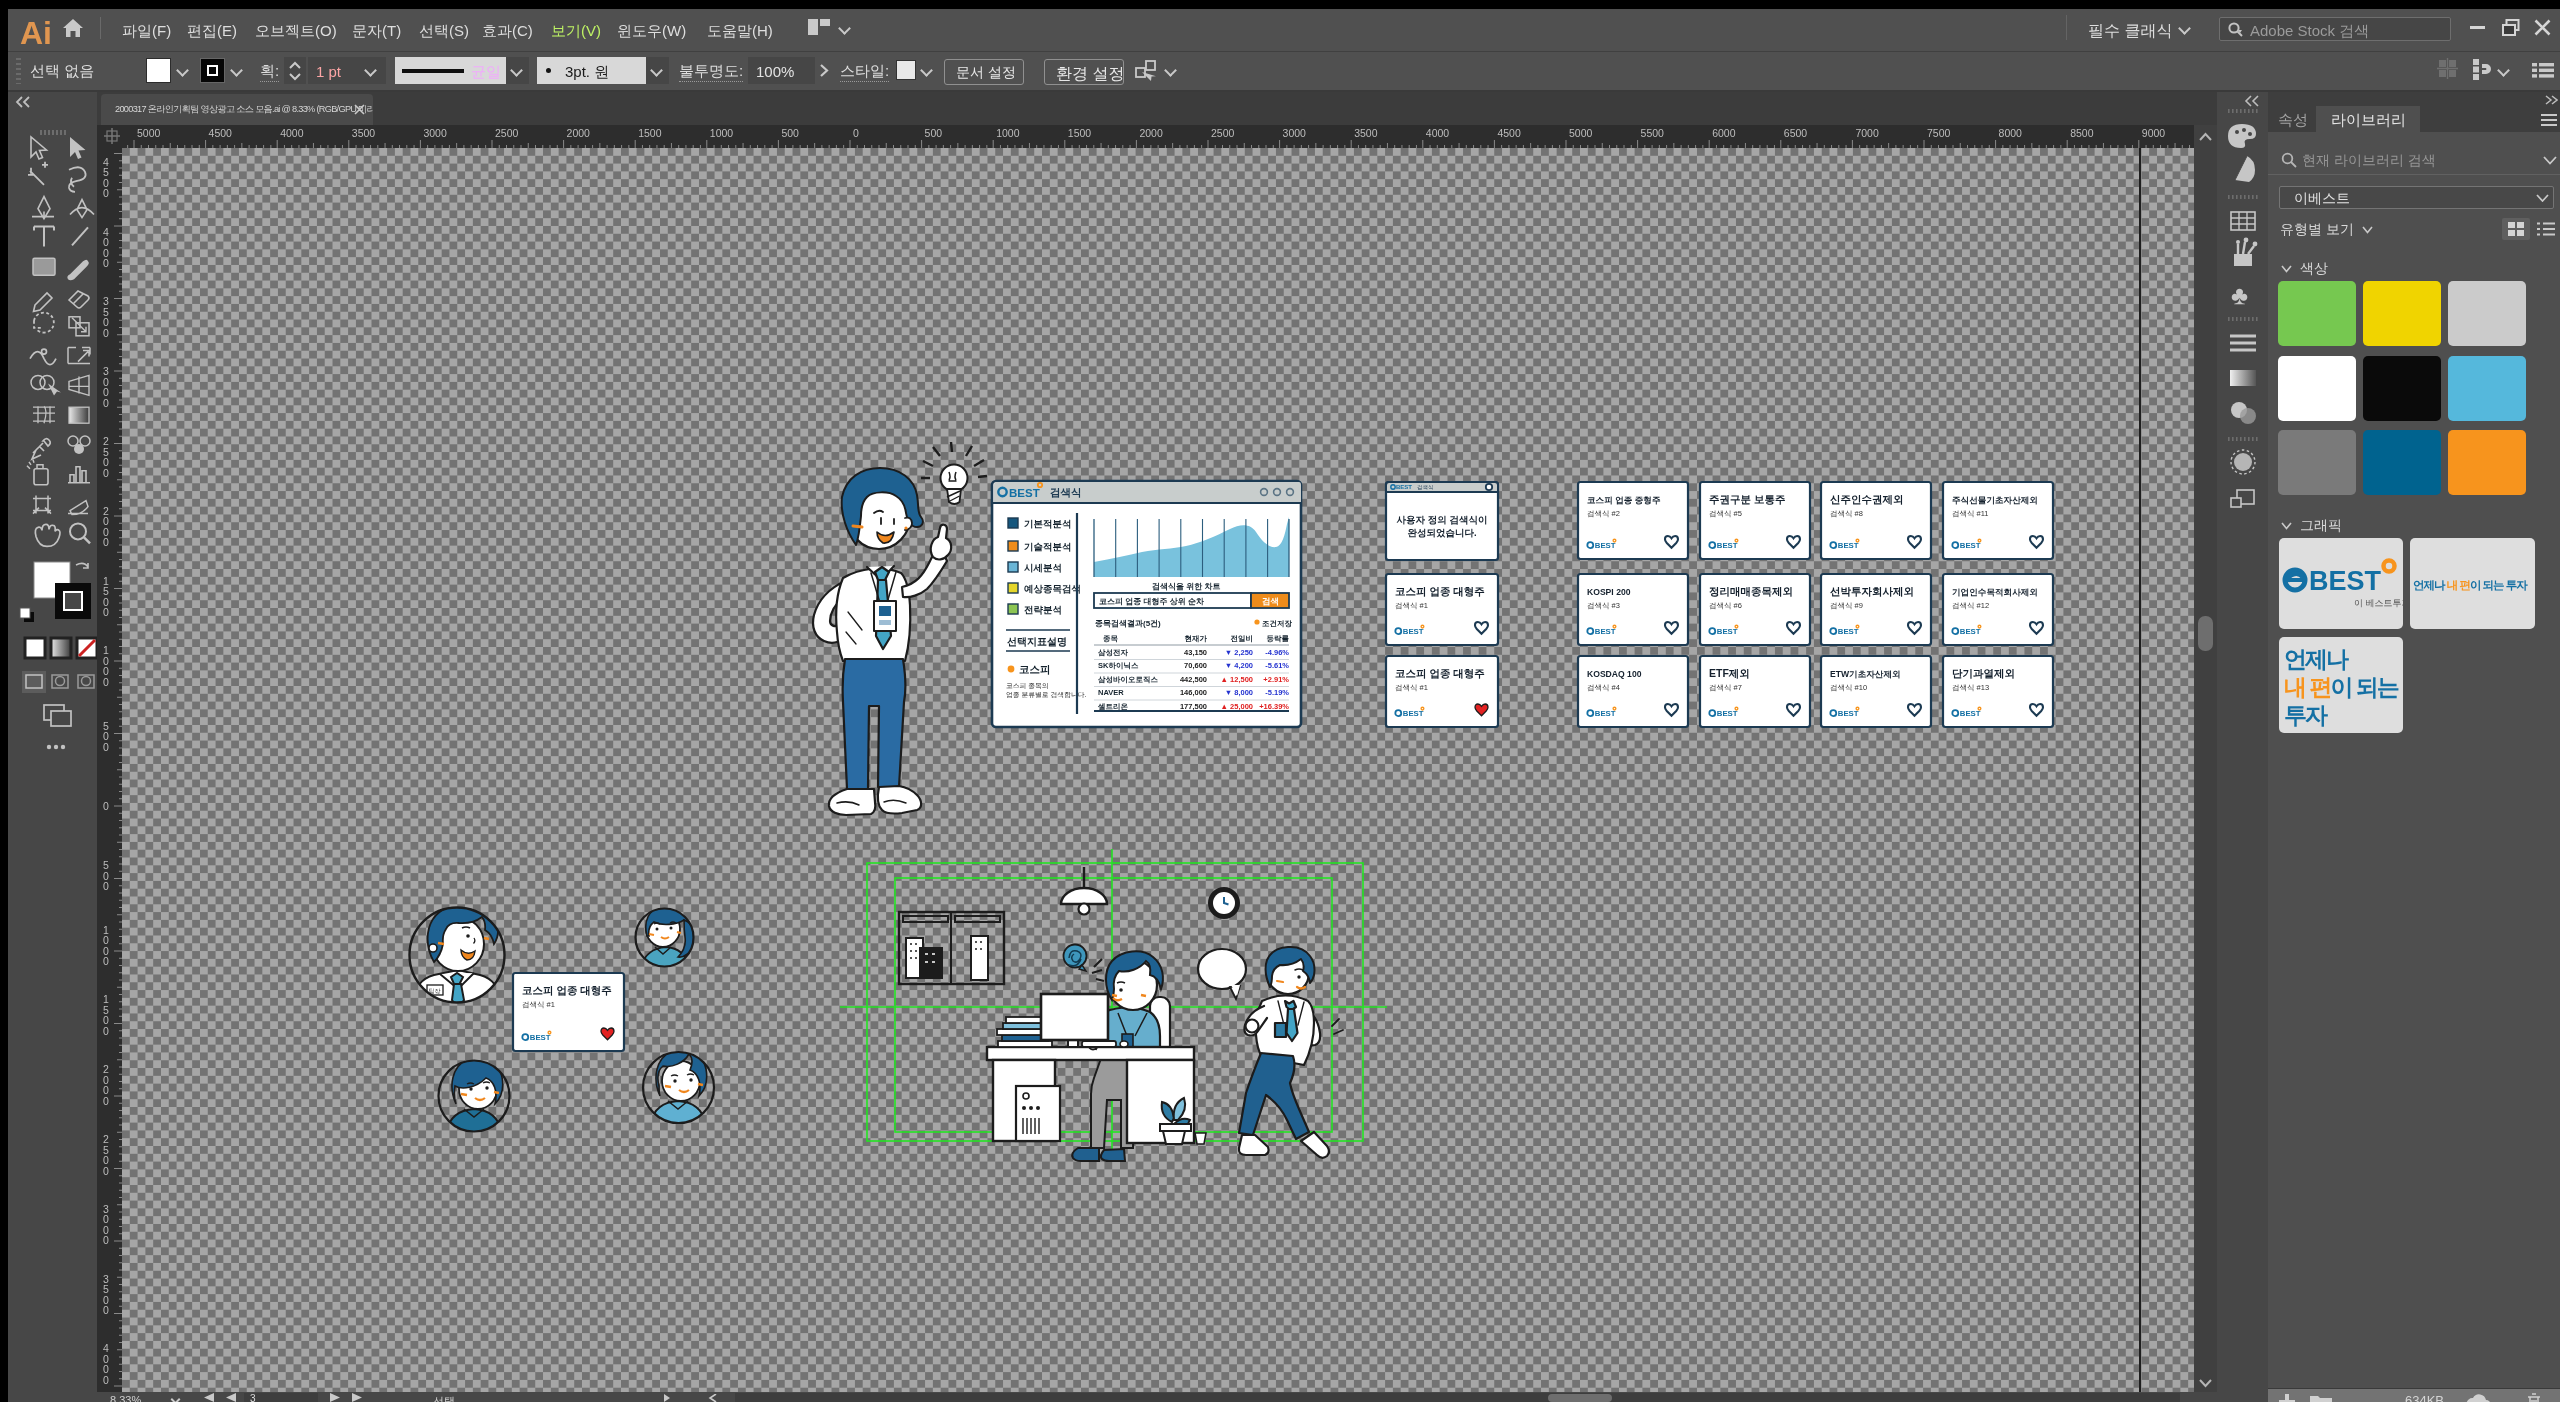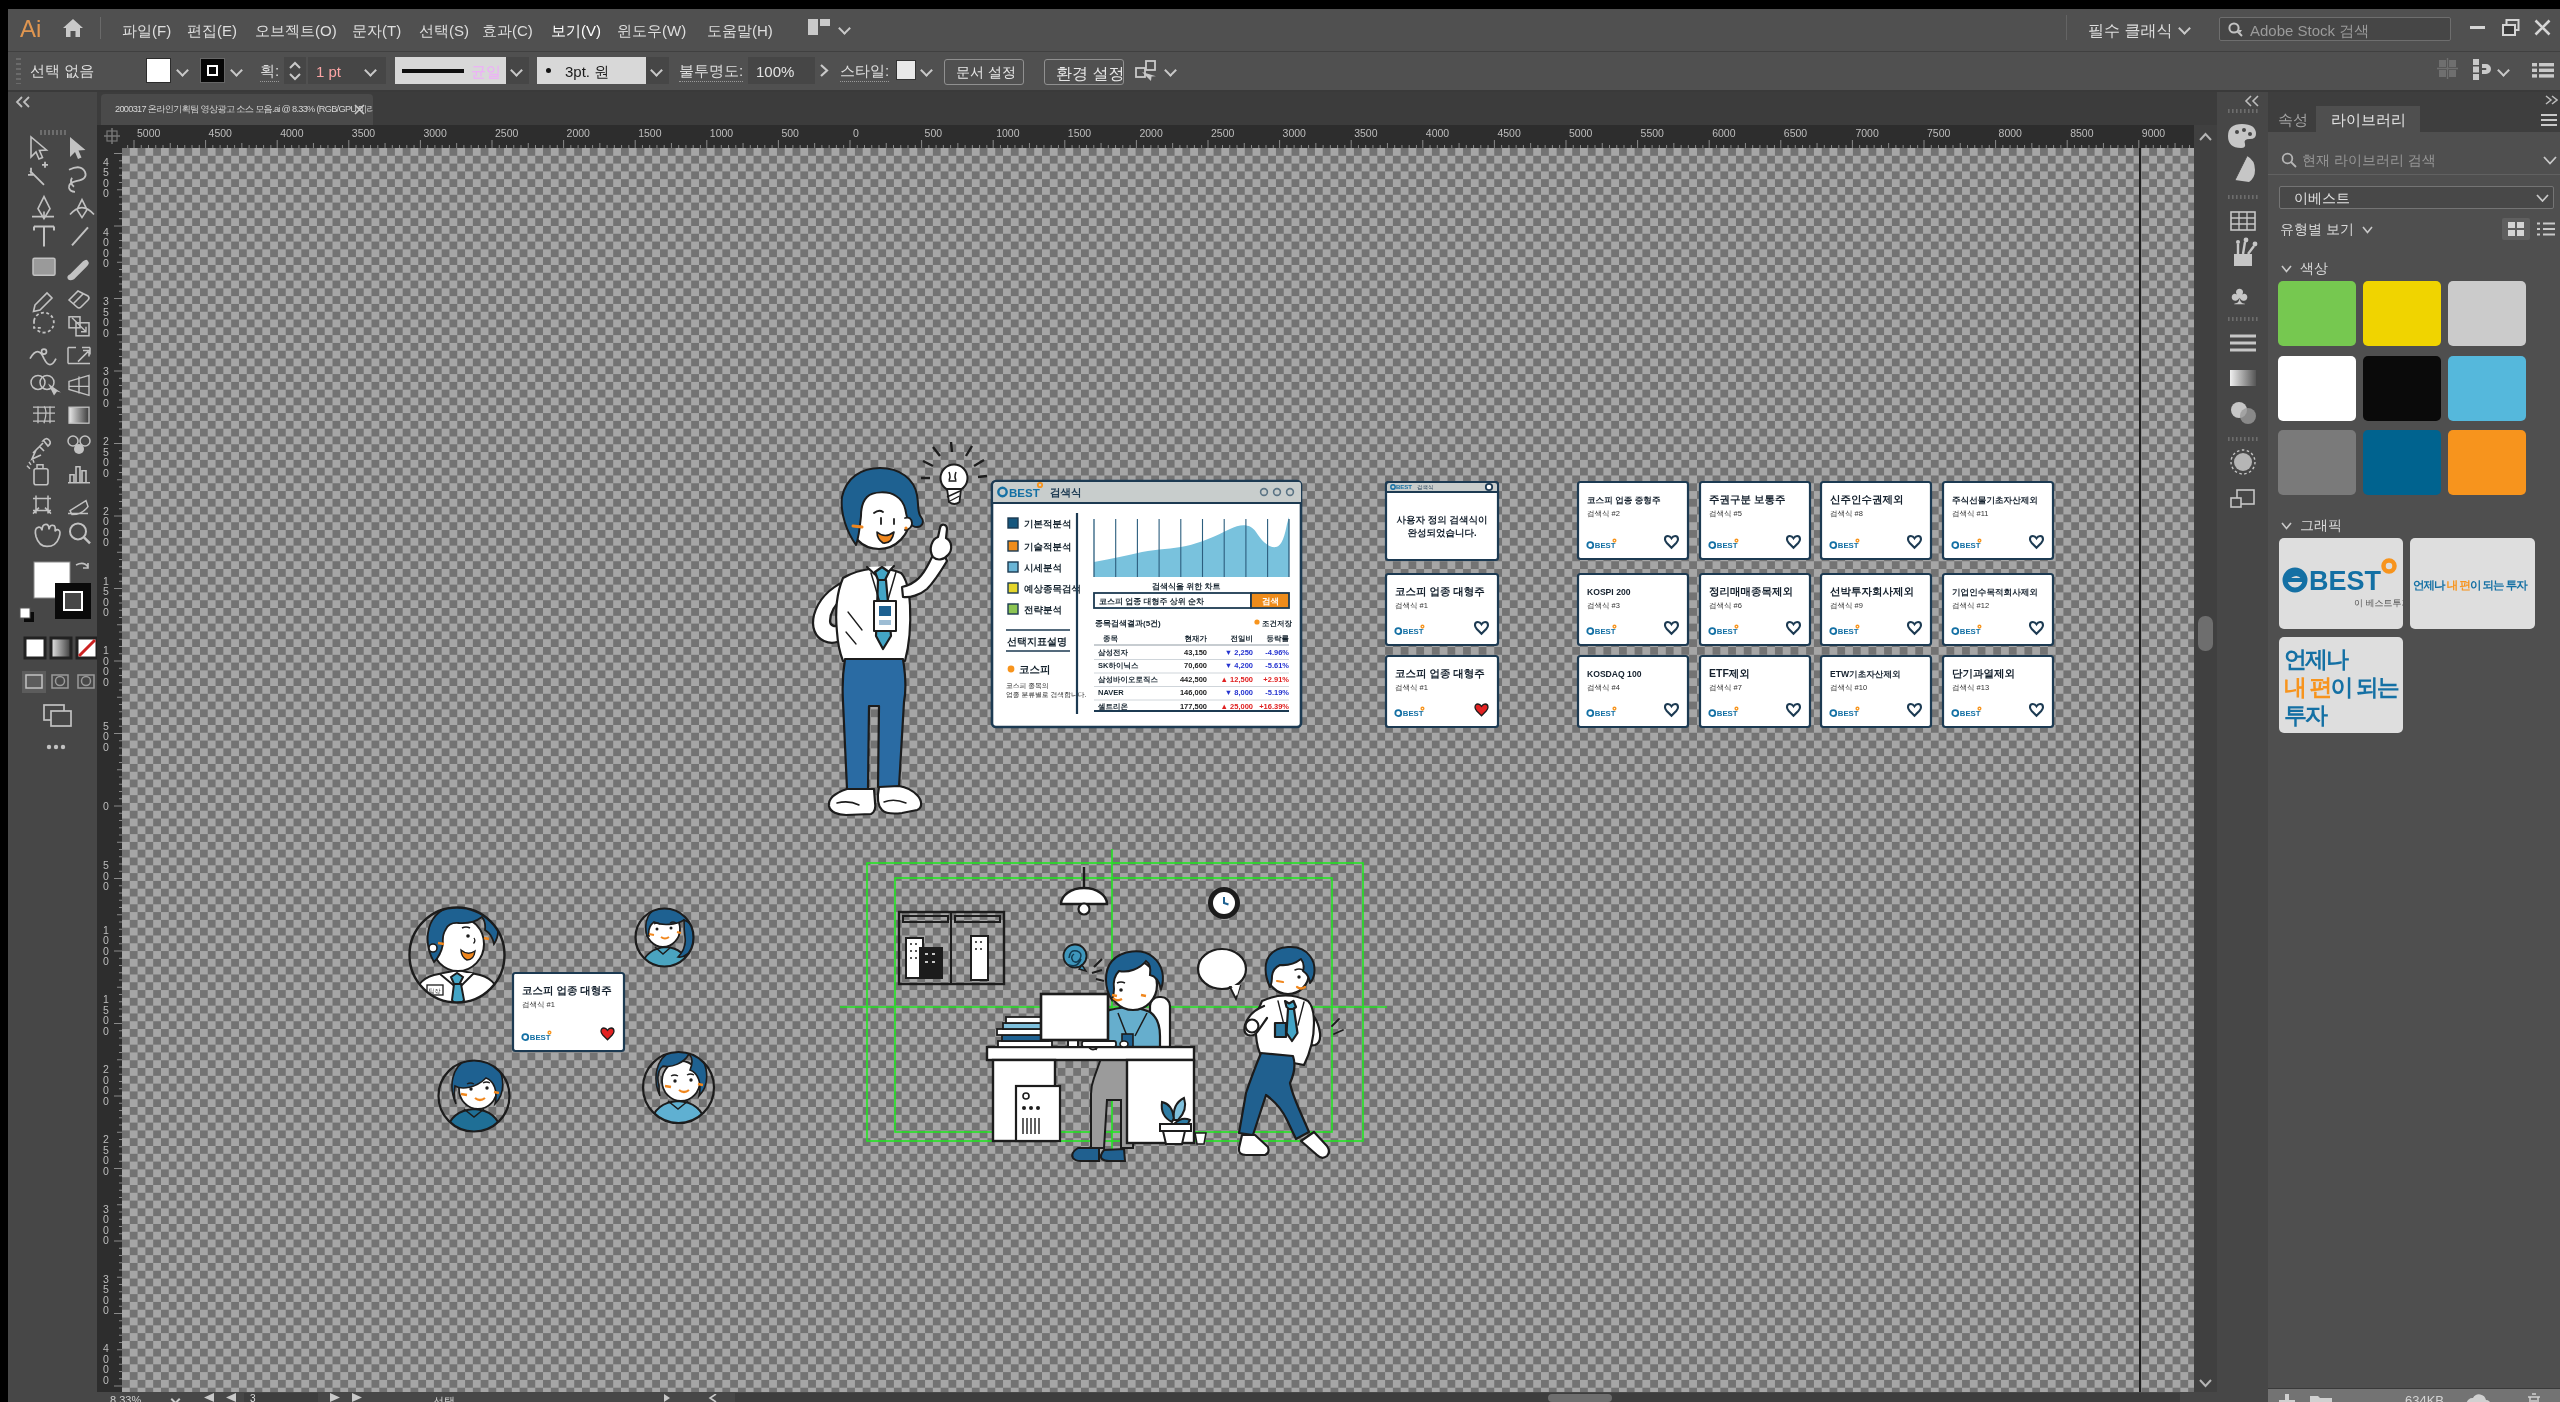--- a/index.html
+++ b/index.html
@@ -7,32 +7,32 @@
 #app{position:relative;width:2560px;height:1402px}
 .txt{position:absolute;white-space:nowrap}
 .chk{background:conic-gradient(#a6a6a6 25%,#737373 0 50%,#a6a6a6 0 75%,#737373 0);
 background-size:15.6px 15.6px}
 .chev{display:inline-block;width:9px;height:9px;border-right:2px solid #c9c9c9;border-bottom:2px solid #c9c9c9;transform:rotate(45deg)}
 </style></head><body>
 <div id="app">
 <div class="abs" style="left:0;top:0;width:2560px;height:9px;background:#000"></div>
     <div class="abs" style="left:0;top:0;width:8px;height:1402px;background:#000"></div>
     <div class="abs" style="left:8px;top:9px;width:2552px;height:43px;background:#505050;border-bottom:1px solid #404040"></div>
-    <div class="txt" style="left:20px;top:15px;font-size:24px;font-weight:normal;color:#e09650">Ai</div>
+    <div class="txt" style="left:20px;top:15px;font-size:32px;font-weight:bold;color:#e09650">Ai</div>
     <svg class="abs" style="left:62px;top:17px" width="22" height="22" viewBox="0 0 22 22">
       <path d="M11 2 L21 11 L18 11 L18 20 L13.5 20 L13.5 14 L8.5 14 L8.5 20 L4 20 L4 11 L1 11 Z" fill="#c9c9c9"></path>
     </svg>
     <div class="abs" style="left:100px;top:17px;width:1px;height:22px;background:#6a6a6a"></div>
     <div class="txt" style="left:122px;top:22px;font-size:15px;color:#dedede">파일(F)</div>
     <div class="txt" style="left:187px;top:22px;font-size:15px;color:#dedede">편집(E)</div>
     <div class="txt" style="left:255px;top:22px;font-size:15px;color:#dedede">오브젝트(O)</div>
     <div class="txt" style="left:352px;top:22px;font-size:15px;color:#dedede">문자(T)</div>
     <div class="txt" style="left:419px;top:22px;font-size:15px;color:#dedede">선택(S)</div>
     <div class="txt" style="left:482px;top:22px;font-size:15px;color:#dedede">효과(C)</div>
-    <div class="txt" style="left:551px;top:22px;font-size:15px;color:#ffffff">보기(V)</div>
+    <div class="txt" style="left:551px;top:22px;font-size:15px;color:#bef264">보기(V)</div>
     <div class="txt" style="left:617px;top:22px;font-size:15px;color:#dedede">윈도우(W)</div>
     <div class="txt" style="left:707px;top:22px;font-size:15px;color:#dedede">도움말(H)</div>
     <svg class="abs" style="left:808px;top:19px" width="24" height="20" viewBox="0 0 24 20">
       <rect x="0" y="0" width="10" height="16" fill="#c9c9c9"></rect>
       <rect x="12" y="0" width="10" height="7" fill="#c9c9c9"></rect>
     </svg>
     <span class="chev abs" style="left:840px;top:24px"></span>
     <div class="txt" style="left:2088px;top:21px;font-size:16px;color:#dedede">필수 클래식</div>
     <span class="chev abs" style="left:2180px;top:24px"></span>
     <div class="abs" style="left:2066px;top:15px;width:1px;height:25px;background:#646464"></div>

